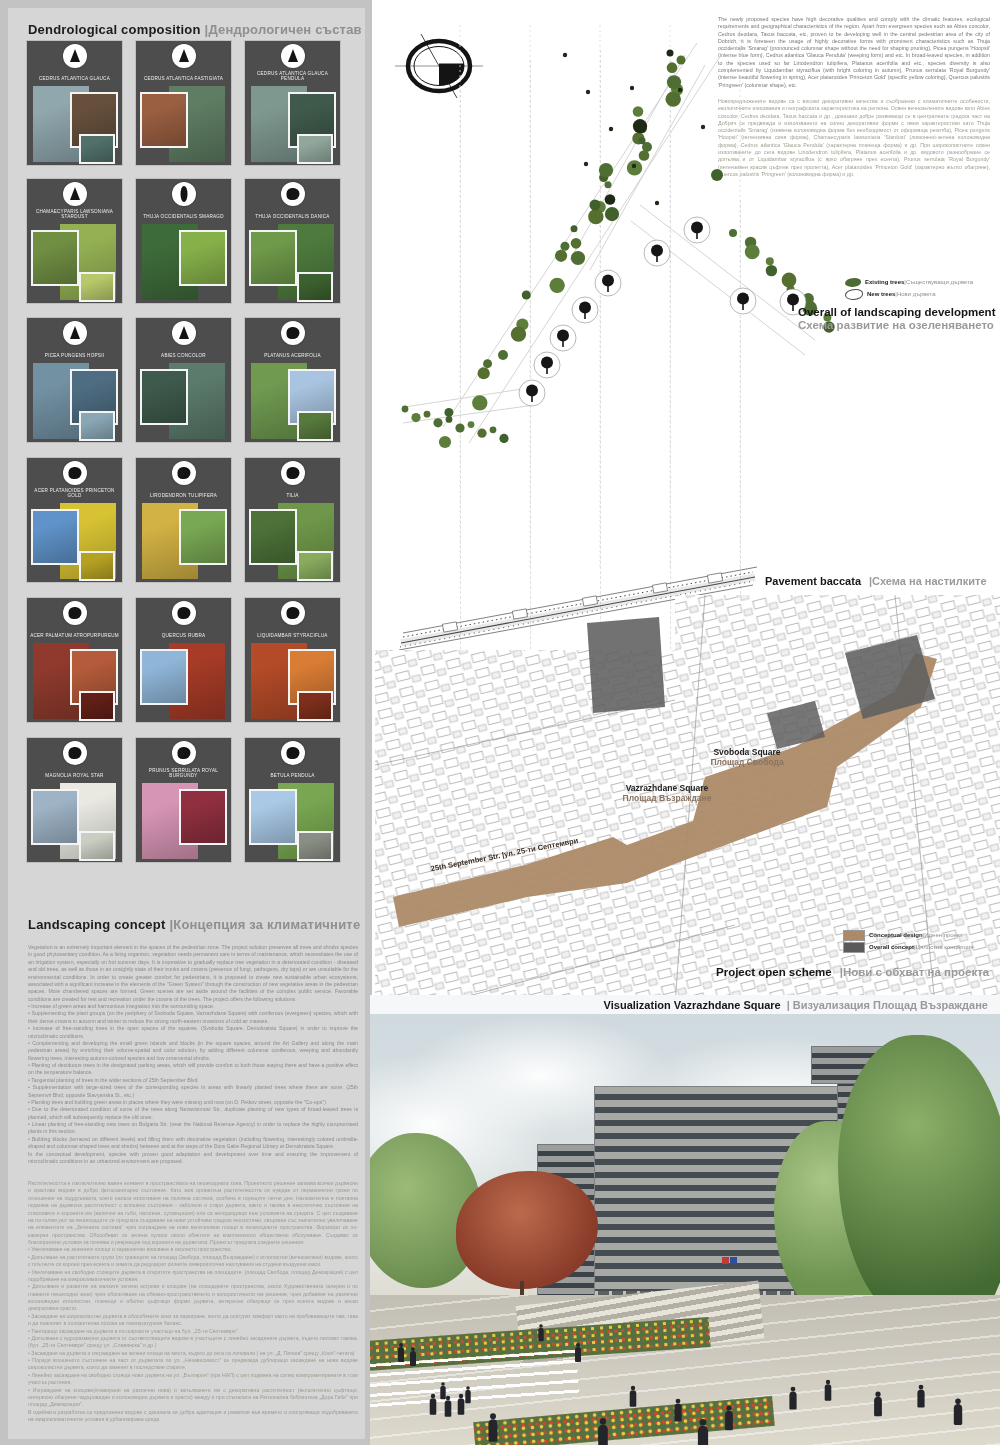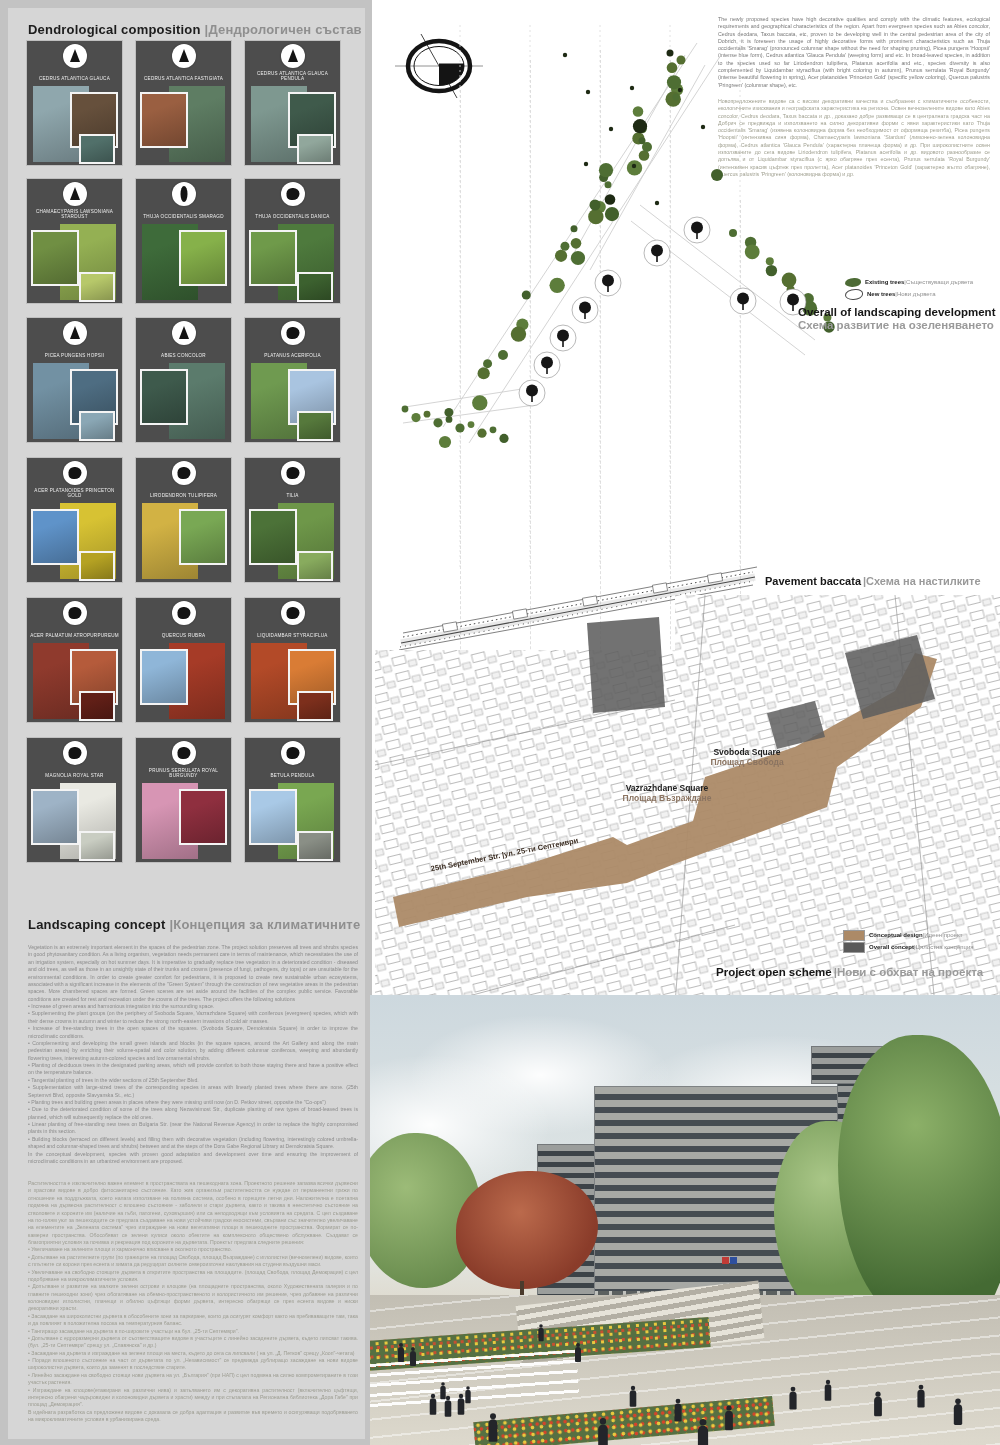--- a/index.html
+++ b/index.html
@@ -35,21 +35,21 @@
   .leg-row{display:flex;align-items:center;height:12px;}
   .leg-blob{width:16px;height:9px;border-radius:60% 40% 55% 45%;margin-right:4px;flex:none;}
   .blob-existing{background:#4d6b35;}
   .blob-new{background:#fff;border:1.2px solid #4a4a4a;}
   .leg-txt{font-size:6px;color:#8f8f8f;white-space:nowrap;}
   .leg-txt b{color:#1d1d1d;font-weight:bold;}
   .scheme-title{position:absolute;white-space:nowrap;}
   .scheme-title .en{font-size:11.5px;font-weight:bold;color:#161616;display:block;}
   .scheme-title .bgl{font-size:11.5px;font-weight:bold;color:#9a9a9a;display:block;margin-top:1px;}
   .inline-title{position:absolute;white-space:nowrap;font-size:11px;font-weight:bold;color:#161616;}
-  .inline-title .bgp{color:#9a9a9a;margin-left:2px;}
+  .inline-title .bgp{color:#9a9a9a;margin-left:8px;}
   .scope-legend{position:absolute;left:843px;top:929px;width:155px;}
   .leg-sw{width:20px;height:9px;margin-right:4px;flex:none;border:0.5px solid #9a9a9a;}
   
   #viz{position:absolute;left:370px;top:995px;width:630px;height:450px;overflow:hidden;background:linear-gradient(180deg,#cdd8de 0%,#e3e8e6 55%,#ded9cc 70%);}
   .cloud{position:absolute;border-radius:50%;background:radial-gradient(closest-side,rgba(255,255,255,.95),rgba(255,255,255,0));}
   .bldg{position:absolute;}
   .bands{background:repeating-linear-gradient(180deg,#a7a9a5 0 7px,#454c52 7px 13px);box-shadow:0 0 0 1px #7e8284;}
   .bands2{background:repeating-linear-gradient(180deg,#9b9e9c 0 6px,#3c4348 6px 11px);box-shadow:0 0 0 1px #74787a;}
   .colonnade{background:#5c6160;background-image:repeating-linear-gradient(90deg,rgba(226,226,220,.75) 0 3px,rgba(0,0,0,0) 3px 14px);}
   .tree{position:absolute;}
@@ -620,15 +620,19 @@
         <div class="person" style="left: 420px; top: 398px; transform: scale(1.2);"></div>
         <div class="person" style="left: 455px; top: 390px; transform: scale(1.1);"></div>
         <div class="person" style="left: 505px; top: 404px; transform: scale(1.3);"></div>
         <div class="person" style="left: 548px; top: 396px; transform: scale(1.2);"></div>
         <div class="person" style="left: 585px; top: 412px; transform: scale(1.4);"></div>
         <div class="person" style="left: 120px; top: 428px; transform: scale(1.5);"></div>
         <div class="person" style="left: 230px; top: 434px; transform: scale(1.6);"></div>
         <div class="person" style="left: 330px; top: 436px; transform: scale(1.7);"></div>
       </div>
 
+    <div class="viz-head">
+      <span class="en">Visualization Vazrazhdane Square</span>
+      <span class="bgp">|  Визуализация Площад Възраждане</span>
+    </div>
   </div>
 
 </div>
 
 </body></html>

